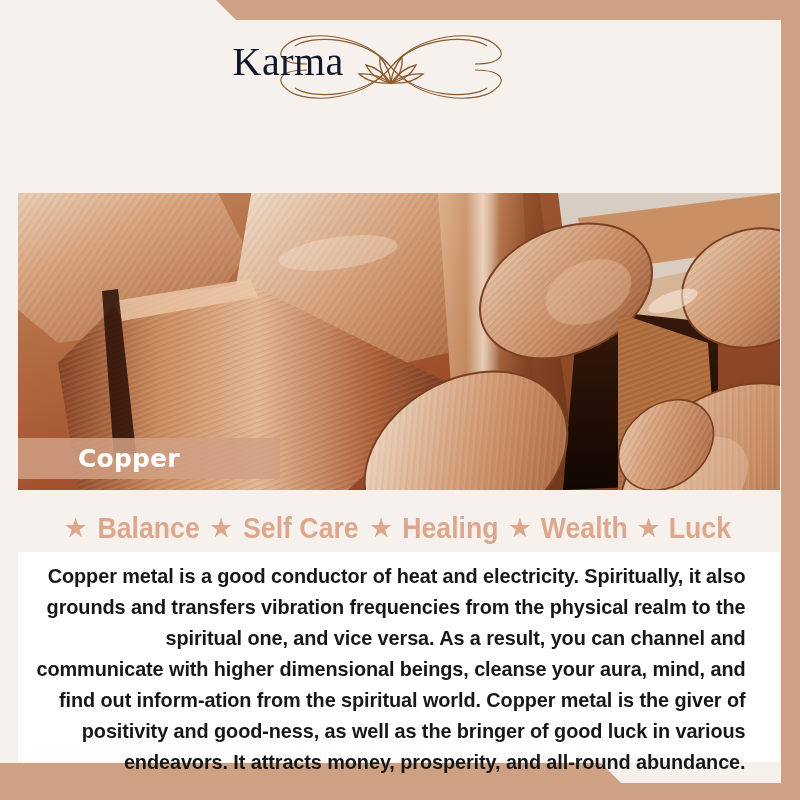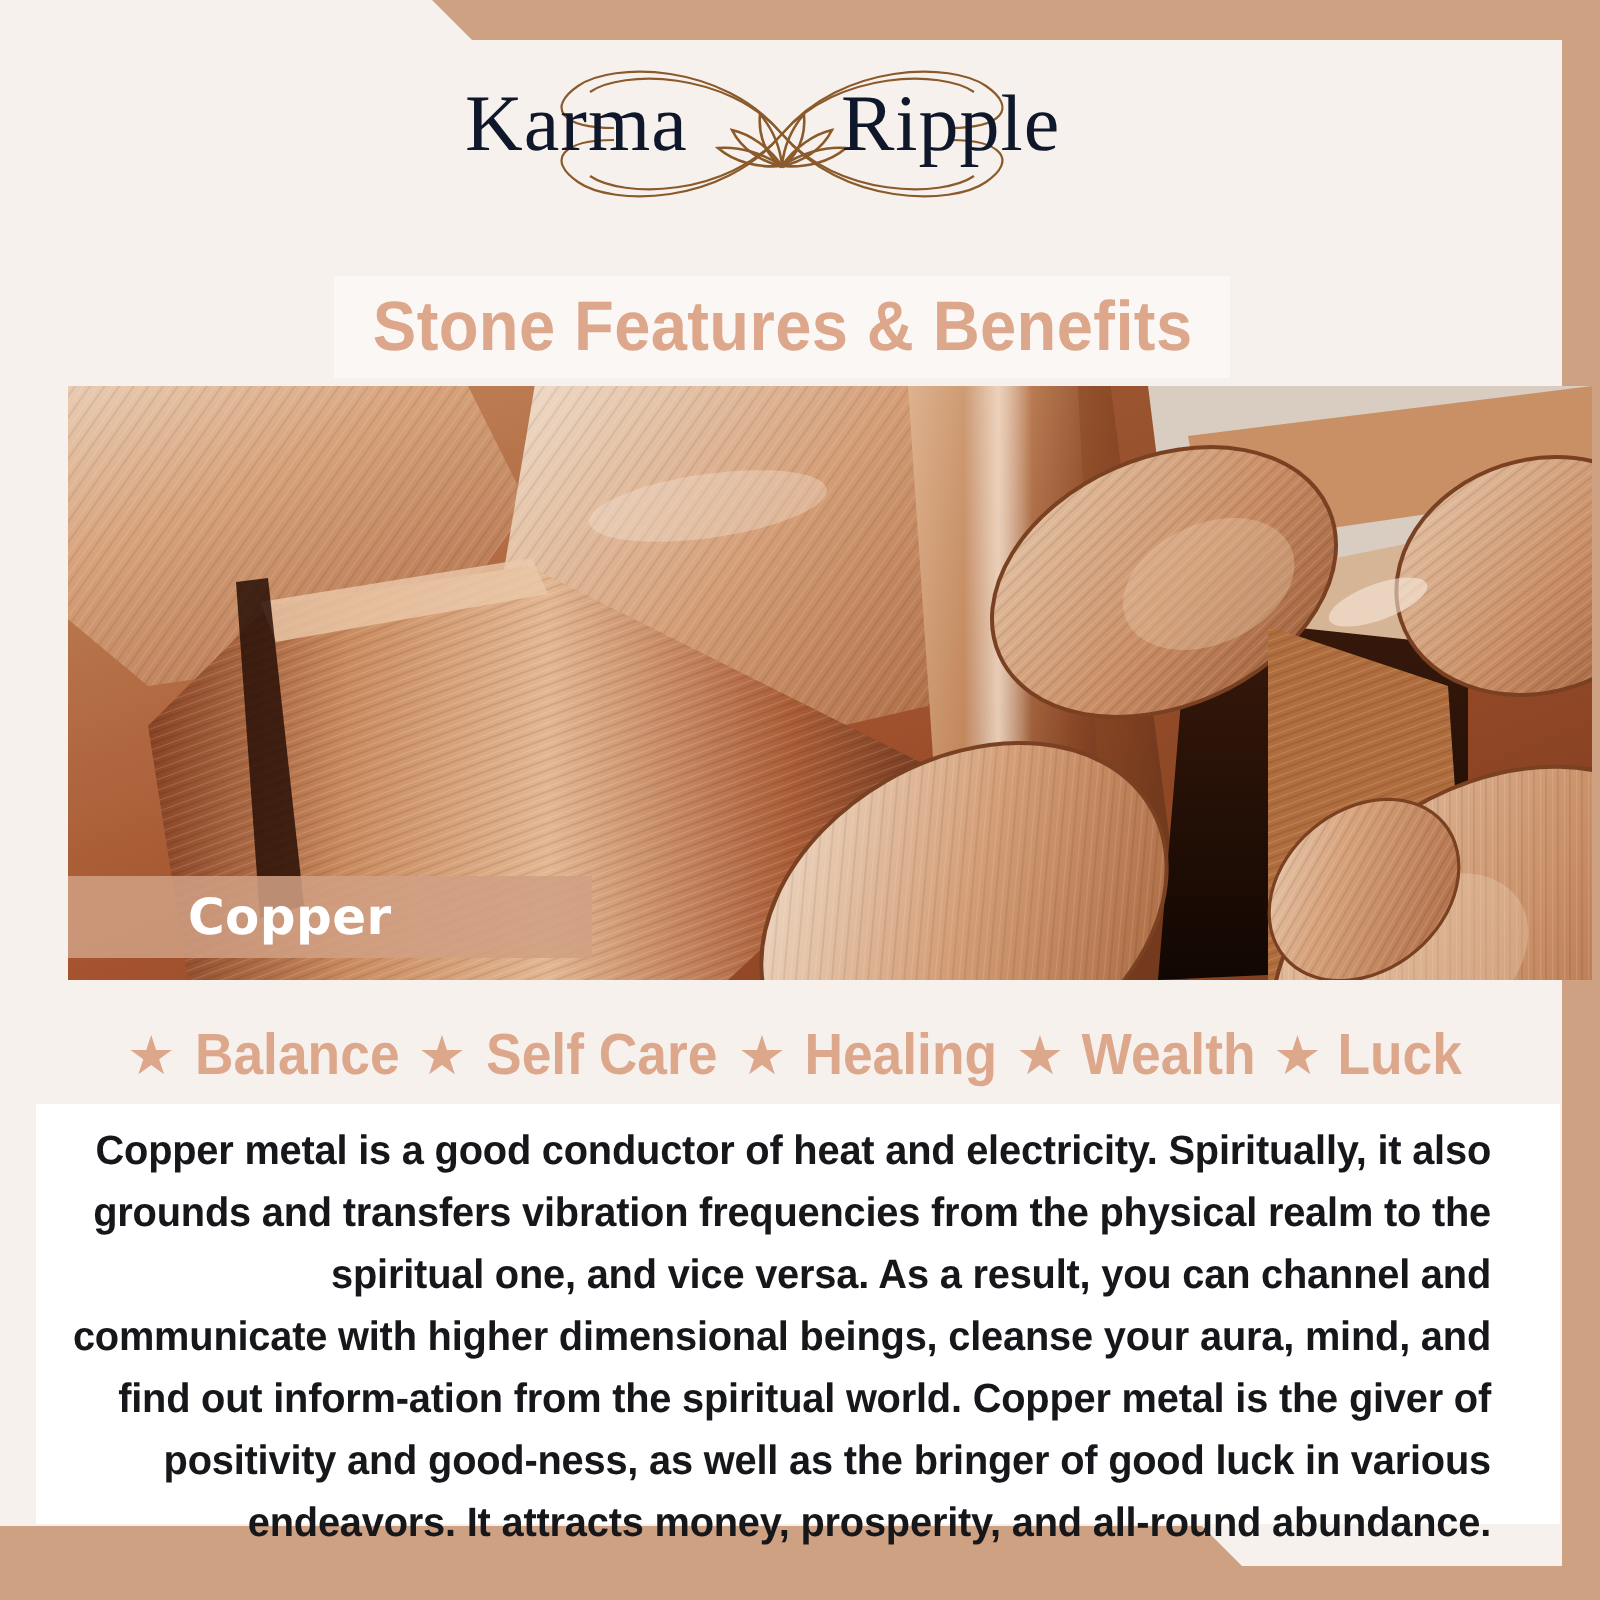--- a/index.html
+++ b/index.html
@@ -73,21 +73,20 @@
     color:#dda78c;
     letter-spacing:0.2px;
     transform:scaleX(0.93);
     white-space:nowrap;
   }
   
   .hero{
     position:absolute;left:18px;top:193px;width:762px;height:297px;
     overflow:hidden;
     background:#b8673a;
-    margin-left:16px;
   }
   .hero svg{display:block;}
   .hero-label{
     position:absolute;left:0px;top:245px;width:262px;height:41px;
     background:rgba(208,160,131,0.86);
     display:flex;align-items:center;
   }
   .hero-label span{
     margin-left:60px;
     color:#ffffff;
@@ -161,27 +160,23 @@
         <g fill="none" stroke="#8a5a2b" stroke-width="1.3">
           <path d="M180 57 C 172 52, 168 42, 169 31 C 174 37, 179 46, 180 57 Z"></path>
           <path d="M180 57 C 188 52, 192 42, 191 31 C 186 37, 181 46, 180 57 Z"></path>
           <path d="M180 57 C 170 55, 160 49, 155 39 C 164 41, 174 48, 180 57 Z"></path>
           <path d="M180 57 C 190 55, 200 49, 205 39 C 196 41, 186 48, 180 57 Z"></path>
           <path d="M180 57 C 168 58, 156 55, 148 48 C 159 47, 171 51, 180 57 Z"></path>
           <path d="M180 57 C 192 58, 204 55, 212 48 C 201 47, 189 51, 180 57 Z"></path>
         </g>
       </svg>
       <div class="logo-word logo-karma">Karma</div>
-      <div class="logo-word logo-ripple">Ripple</div>
     </div>
   </div>
 
-  <div class="title-strip">
-    <h1>Stone Features &amp; Benefits</h1>
-  </div>
 
   <div class="hero">
     <svg width="762" height="297" viewBox="0 0 762 297">
       <defs>
         <linearGradient id="bgGrad" x1="0" y1="0" x2="1" y2="1">
           <stop offset="0" stop-color="#c98f62"></stop>
           <stop offset="0.5" stop-color="#a8552f"></stop>
           <stop offset="1" stop-color="#7d3c1f"></stop>
         </linearGradient>
         <linearGradient id="barA" x1="0" y1="0" x2="1" y2="0">

